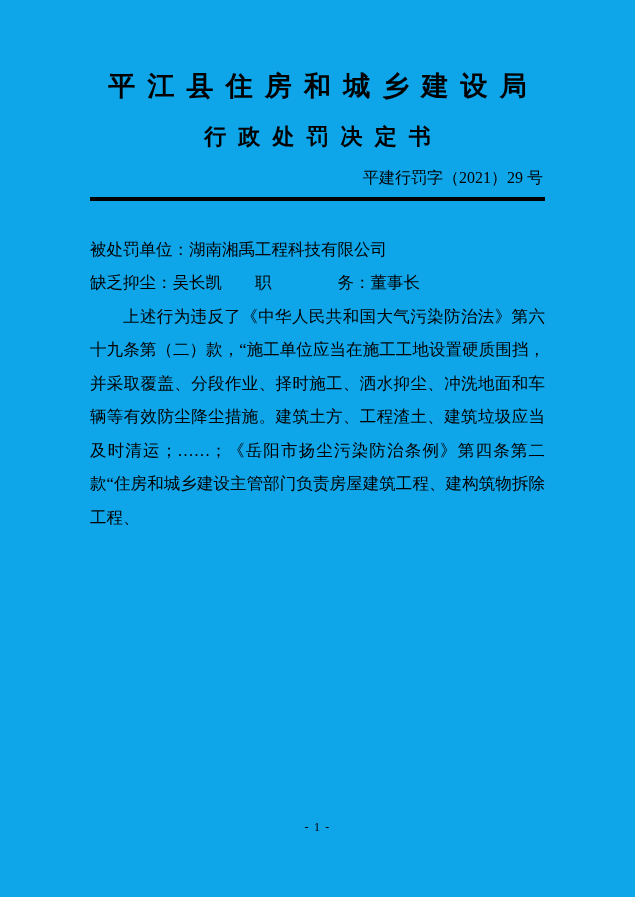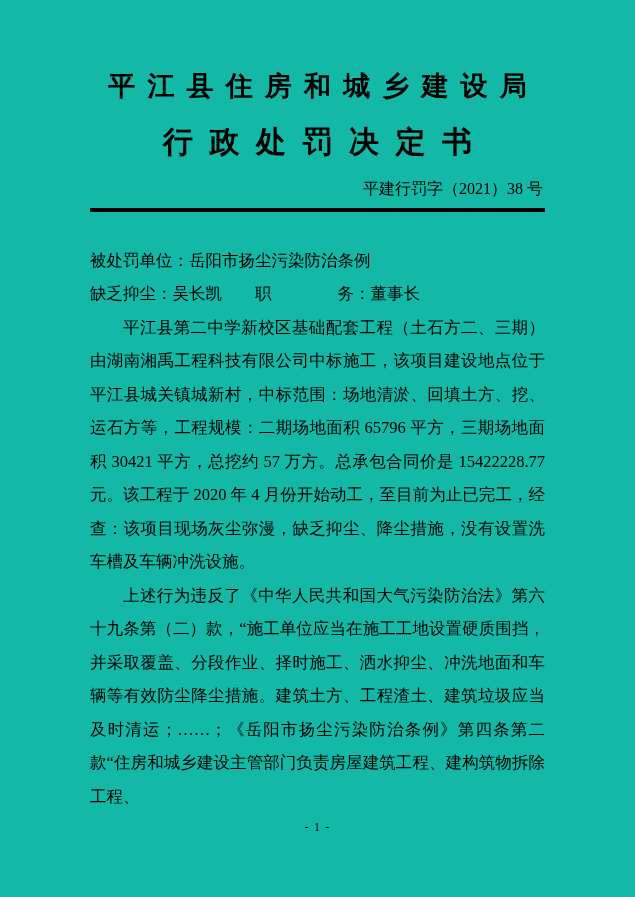--- a/index.html
+++ b/index.html
@@ -5,38 +5,38 @@
   html, body {
     margin: 0;
     padding: 0;
     background: #ffffff;
   }
   .page {
     position: relative;
     width: 635px;
     height: 897px;
     margin: 0 auto;
-    background: #14b8a6;
+    background: #0ea5e9;
     color: #000000;
     font-family: "Liberation Serif", "DejaVu Serif", serif;
     box-sizing: border-box;
     padding: 68px 90px 0 90px;
     overflow: hidden;
   }
   .doc-title {
     text-align: center;
     font-size: 27px;
     font-weight: bold;
     letter-spacing: 0.45em;
     margin-right: -0.45em; 
     white-space: nowrap;
   }
   .doc-subtitle {
     text-align: center;
-    font-size: 30px;
+    font-size: 22px;
     font-weight: bold;
     letter-spacing: 0.55em;
     margin-right: -0.55em;
     margin-top: 18px;
     white-space: nowrap;
   }
   .doc-number {
     text-align: right;
     font-size: 16px;
     margin-top: 16px;
@@ -72,32 +72,31 @@
 </style>
 </head>
 <body>
 
 <div class="page">
 
   <div class="doc-title">平江县住房和城乡建设局</div>
 
   <div class="doc-subtitle">行政处罚决定书</div>
 
-  <div class="doc-number">平建行罚字（2021）38 号</div>
+  <div class="doc-number">平建行罚字（2021）29 号</div>
 
   <hr class="divider">
 
   <div class="body-text">
 
-    <div class="info-line">被处罚单位：岳阳市扬尘污染防治条例</div>
+    <div class="info-line">被处罚单位：湖南湘禹工程科技有限公司</div>
 
     <div class="info-line">缺乏抑尘：吴长凯　　职　　　　务：董事长</div>
 
 
-    <p class="para">平江县第二中学新校区基础配套工程（土石方二、三期）由湖南湘禹工程科技有限公司中标施工，该项目建设地点位于平江县城关镇城新村，中标范围：场地清淤、回填土方、挖、运石方等，工程规模：二期场地面积 65796 平方，三期场地面积 30421 平方，总挖约 57 万方。总承包合同价是 15422228.77 元。该工程于 2020 年 4 月份开始动工，至目前为止已完工，经查：该项目现场灰尘弥漫，缺乏抑尘、降尘措施，没有设置洗车槽及车辆冲洗设施。</p>
 
     <p class="para">上述行为违反了《中华人民共和国大气污染防治法》第六十九条第（二）款，“施工单位应当在施工工地设置硬质围挡，并采取覆盖、分段作业、择时施工、洒水抑尘、冲洗地面和车辆等有效防尘降尘措施。建筑土方、工程渣土、建筑垃圾应当及时清运；……；《岳阳市扬尘污染防治条例》第四条第二款“住房和城乡建设主管部门负责房屋建筑工程、建构筑物拆除工程、</p>
 
   </div>
 
   <div class="page-number">- 1 -</div>
 
 </div>
 
 </body></html>

